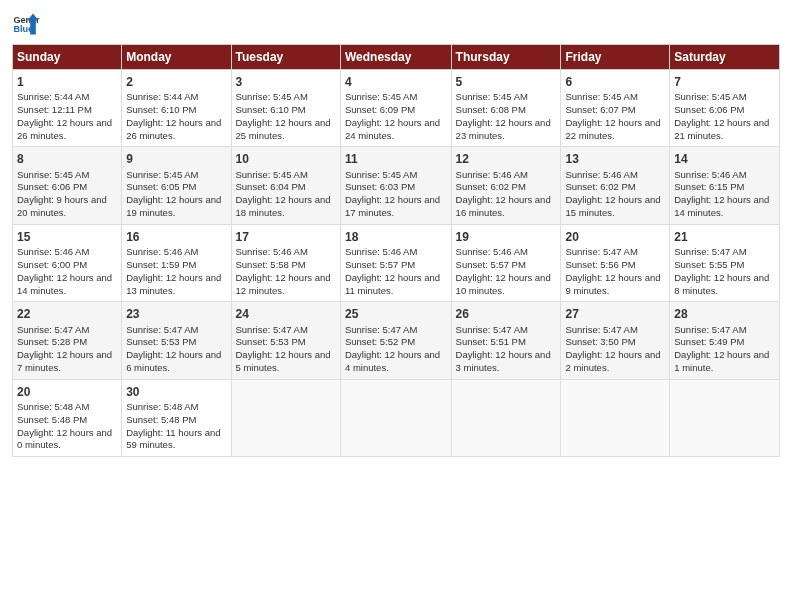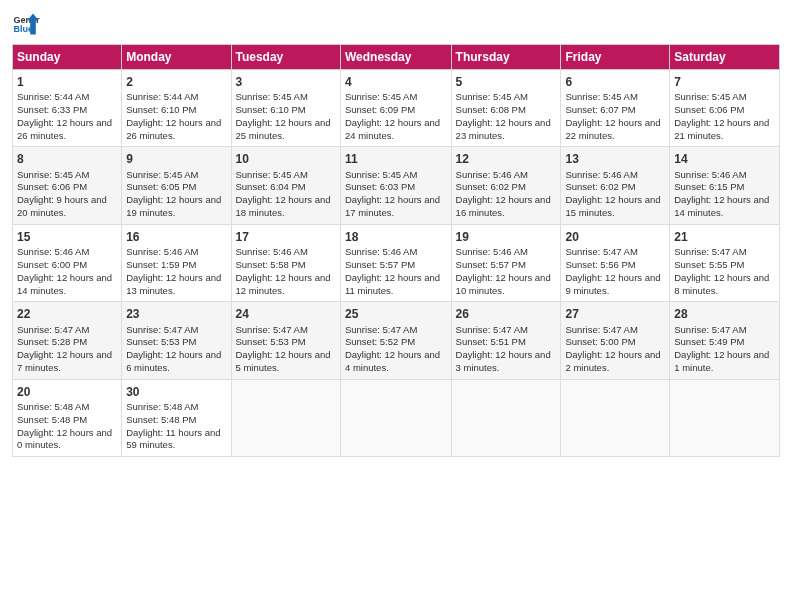--- a/index.html
+++ b/index.html
@@ -40,21 +40,21 @@
     .location {
       font-size: 13px;
       color: #555;
     }
     table {
       width: 100%;
       border-collapse: collapse;
       font-size: 10px;
     }
     thead tr {
-      background: #be185d;
+      background: #7f1d1d;
       color: #fff;
     }
     thead th {
       padding: 5px 4px;
       text-align: left;
       font-size: 12px;
       font-weight: bold;
       border: 1px solid #ccc;
     }
     tbody tr {
@@ -110,21 +110,21 @@
         <th>Monday</th>
         <th>Tuesday</th>
         <th>Wednesday</th>
         <th>Thursday</th>
         <th>Friday</th>
         <th>Saturday</th>
       </tr>
     </thead>
     <tbody id="calendar-body">
     <tr>
-          <td><span class="day-num">1</span><span>Sunrise: 5:44 AM</span><br><span>Sunset: 6:33 PM</span><br><span>Daylight: 12 hours and 26 minutes.</span></td>
+          <td><span class="day-num">1</span><span>Sunrise: 5:44 AM</span><br><span>Sunset: 12:11 PM</span><br><span>Daylight: 12 hours and 26 minutes.</span></td>
           <td><span class="day-num">2</span><span>Sunrise: 5:44 AM</span><br><span>Sunset: 6:10 PM</span><br><span>Daylight: 12 hours and 26 minutes.</span></td>
           <td><span class="day-num">3</span><span>Sunrise: 5:45 AM</span><br><span>Sunset: 6:10 PM</span><br><span>Daylight: 12 hours and 25 minutes.</span></td>
           <td><span class="day-num">4</span><span>Sunrise: 5:45 AM</span><br><span>Sunset: 6:09 PM</span><br><span>Daylight: 12 hours and 24 minutes.</span></td>
           <td><span class="day-num">5</span><span>Sunrise: 5:45 AM</span><br><span>Sunset: 6:08 PM</span><br><span>Daylight: 12 hours and 23 minutes.</span></td>
           <td><span class="day-num">6</span><span>Sunrise: 5:45 AM</span><br><span>Sunset: 6:07 PM</span><br><span>Daylight: 12 hours and 22 minutes.</span></td>
           <td><span class="day-num">7</span><span>Sunrise: 5:45 AM</span><br><span>Sunset: 6:06 PM</span><br><span>Daylight: 12 hours and 21 minutes.</span></td>
         </tr>
         <tr>
           <td><span class="day-num">8</span><span>Sunrise: 5:45 AM</span><br><span>Sunset: 6:06 PM</span><br><span>Daylight: 9 hours and 20 minutes.</span></td>
           <td><span class="day-num">9</span><span>Sunrise: 5:45 AM</span><br><span>Sunset: 6:05 PM</span><br><span>Daylight: 12 hours and 19 minutes.</span></td>
@@ -142,21 +142,21 @@
           <td><span class="day-num">19</span><span>Sunrise: 5:46 AM</span><br><span>Sunset: 5:57 PM</span><br><span>Daylight: 12 hours and 10 minutes.</span></td>
           <td><span class="day-num">20</span><span>Sunrise: 5:47 AM</span><br><span>Sunset: 5:56 PM</span><br><span>Daylight: 12 hours and 9 minutes.</span></td>
           <td><span class="day-num">21</span><span>Sunrise: 5:47 AM</span><br><span>Sunset: 5:55 PM</span><br><span>Daylight: 12 hours and 8 minutes.</span></td>
         </tr>
         <tr>
           <td><span class="day-num">22</span><span>Sunrise: 5:47 AM</span><br><span>Sunset: 5:28 PM</span><br><span>Daylight: 12 hours and 7 minutes.</span></td>
           <td><span class="day-num">23</span><span>Sunrise: 5:47 AM</span><br><span>Sunset: 5:53 PM</span><br><span>Daylight: 12 hours and 6 minutes.</span></td>
           <td><span class="day-num">24</span><span>Sunrise: 5:47 AM</span><br><span>Sunset: 5:53 PM</span><br><span>Daylight: 12 hours and 5 minutes.</span></td>
           <td><span class="day-num">25</span><span>Sunrise: 5:47 AM</span><br><span>Sunset: 5:52 PM</span><br><span>Daylight: 12 hours and 4 minutes.</span></td>
           <td><span class="day-num">26</span><span>Sunrise: 5:47 AM</span><br><span>Sunset: 5:51 PM</span><br><span>Daylight: 12 hours and 3 minutes.</span></td>
-          <td><span class="day-num">27</span><span>Sunrise: 5:47 AM</span><br><span>Sunset: 5:00 PM</span><br><span>Daylight: 12 hours and 2 minutes.</span></td>
+          <td><span class="day-num">27</span><span>Sunrise: 5:47 AM</span><br><span>Sunset: 3:50 PM</span><br><span>Daylight: 12 hours and 2 minutes.</span></td>
           <td><span class="day-num">28</span><span>Sunrise: 5:47 AM</span><br><span>Sunset: 5:49 PM</span><br><span>Daylight: 12 hours and 1 minute.</span></td>
         </tr>
         <tr>
           <td><span class="day-num">20</span><span>Sunrise: 5:48 AM</span><br><span>Sunset: 5:48 PM</span><br><span>Daylight: 12 hours and 0 minutes.</span></td>
           <td><span class="day-num">30</span><span>Sunrise: 5:48 AM</span><br><span>Sunset: 5:48 PM</span><br><span>Daylight: 11 hours and 59 minutes.</span></td>
           <td class="empty"></td>
           <td class="empty"></td>
           <td class="empty"></td>
           <td class="empty"></td>
           <td class="empty"></td>

